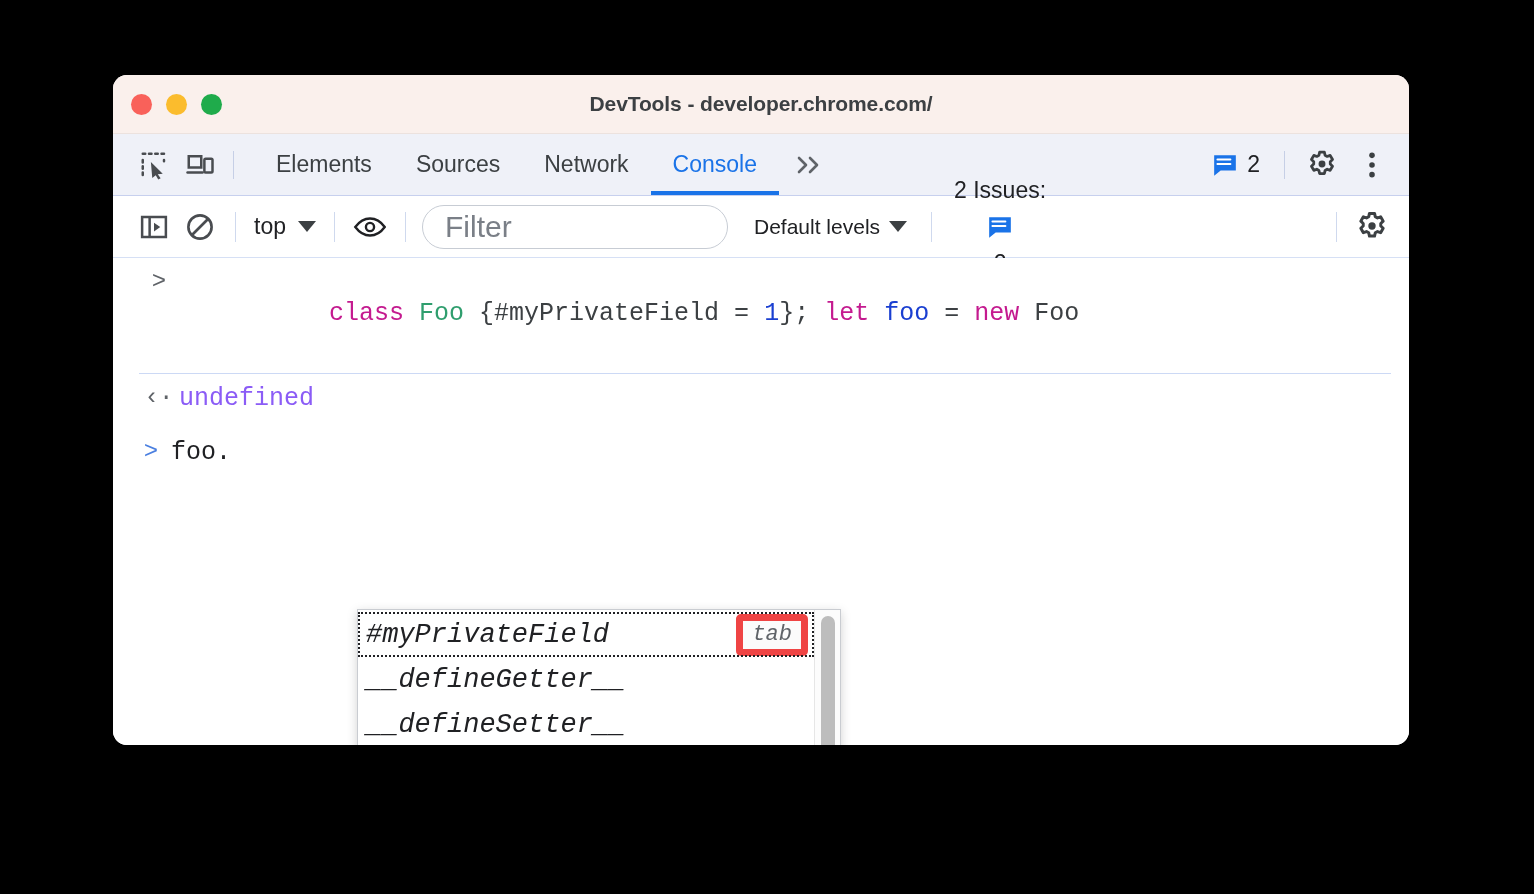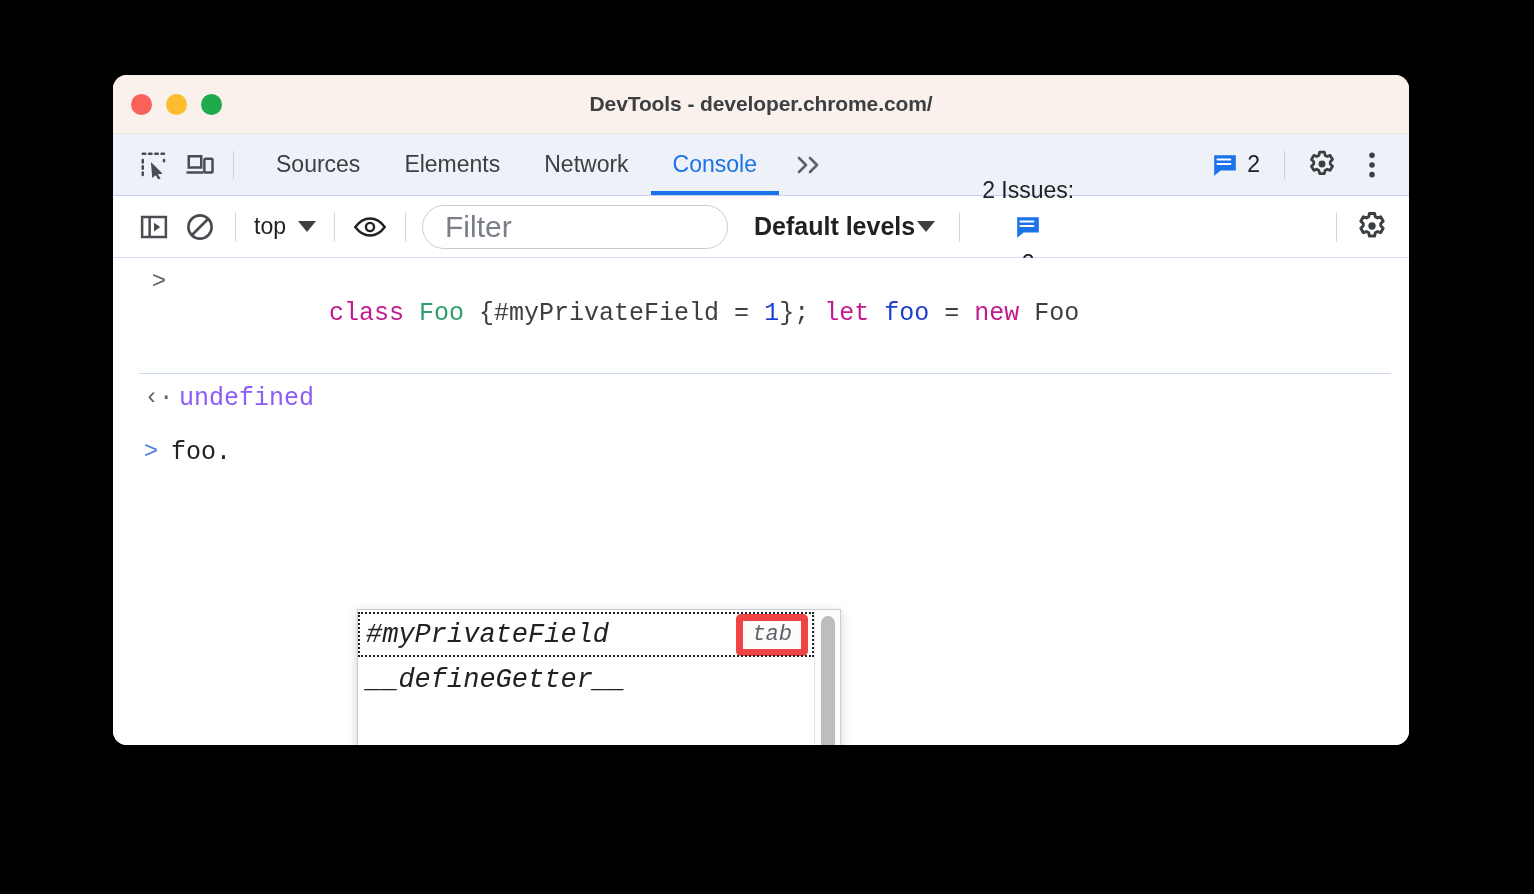--- a/index.html
+++ b/index.html
@@ -191,26 +191,25 @@
     width: 100%;
     font-family: "Liberation Sans", sans-serif;
     font-size: 30px;
     color: #202124;
     background: transparent;
   }
   .filter-box input::placeholder { color: #7a7f87; }
   .levels {
     display: flex;
     align-items: center;
-    gap: 2px;
-    font-size: 25px;
+    gap: 9px;
+    font-size: 21px;
     color: #202124;
     padding: 0 12px;
     margin-left: 10px;
-    font-weight: bold;
   }
   .issues-text {
     display: flex;
     align-items: center;
     gap: 10px;
     font-size: 23px;
     color: #202124;
     padding: 0 10px;
     flex-direction: column;
   }
@@ -349,24 +348,24 @@
       <div class="tb-icon">
         <svg width="30" height="30" viewBox="0 0 24 24">
           <path d="M3 5h10v9H3z" fill="none" stroke="#494c50" stroke-width="2"></path>
           <path d="M2 18h12" stroke="#494c50" stroke-width="2" stroke-linecap="round"></path>
           <rect x="15.5" y="7" width="6.5" height="11" rx="1" fill="none" stroke="#494c50" stroke-width="2"></rect>
         </svg>
       </div>
       <div class="vsep"></div>
       <div class="tabs">
         <div class="tab">
+          <span>Elements</span>
+        </div>
+        <div class="tab">
           <span>Sources</span>
-        </div>
-        <div class="tab">
-          <span>Elements</span>
         </div>
         <div class="tab">
           <span>Network</span>
         </div>
         <div class="tab active">
           <span>Console</span>
         </div>
         <div class="tab-more">
           <svg width="34" height="24" viewBox="0 0 34 24">
             <path d="M6 5l7 7-7 7M17 5l7 7-7 7" fill="none" stroke="#5f6368" stroke-width="2.6" stroke-linecap="round" stroke-linejoin="round"></path>
@@ -477,20 +476,23 @@
 
       <div class="autocomplete">
         <div class="ac-list">
           <div class="ac-item selected">
             <span>#myPrivateField</span>
             <span class="ac-hint">tab</span>
           </div>
           <div class="ac-item">
             <span>__defineGetter__</span>
           </div>
+          <div class="ac-item">
+            <span>__defineSetter__</span>
+          </div>
 
         </div>
         <div class="ac-scrollbar">
           <div class="ac-thumb"></div>
         </div>
       </div>
 
     </div>
   </div>
 </div>

